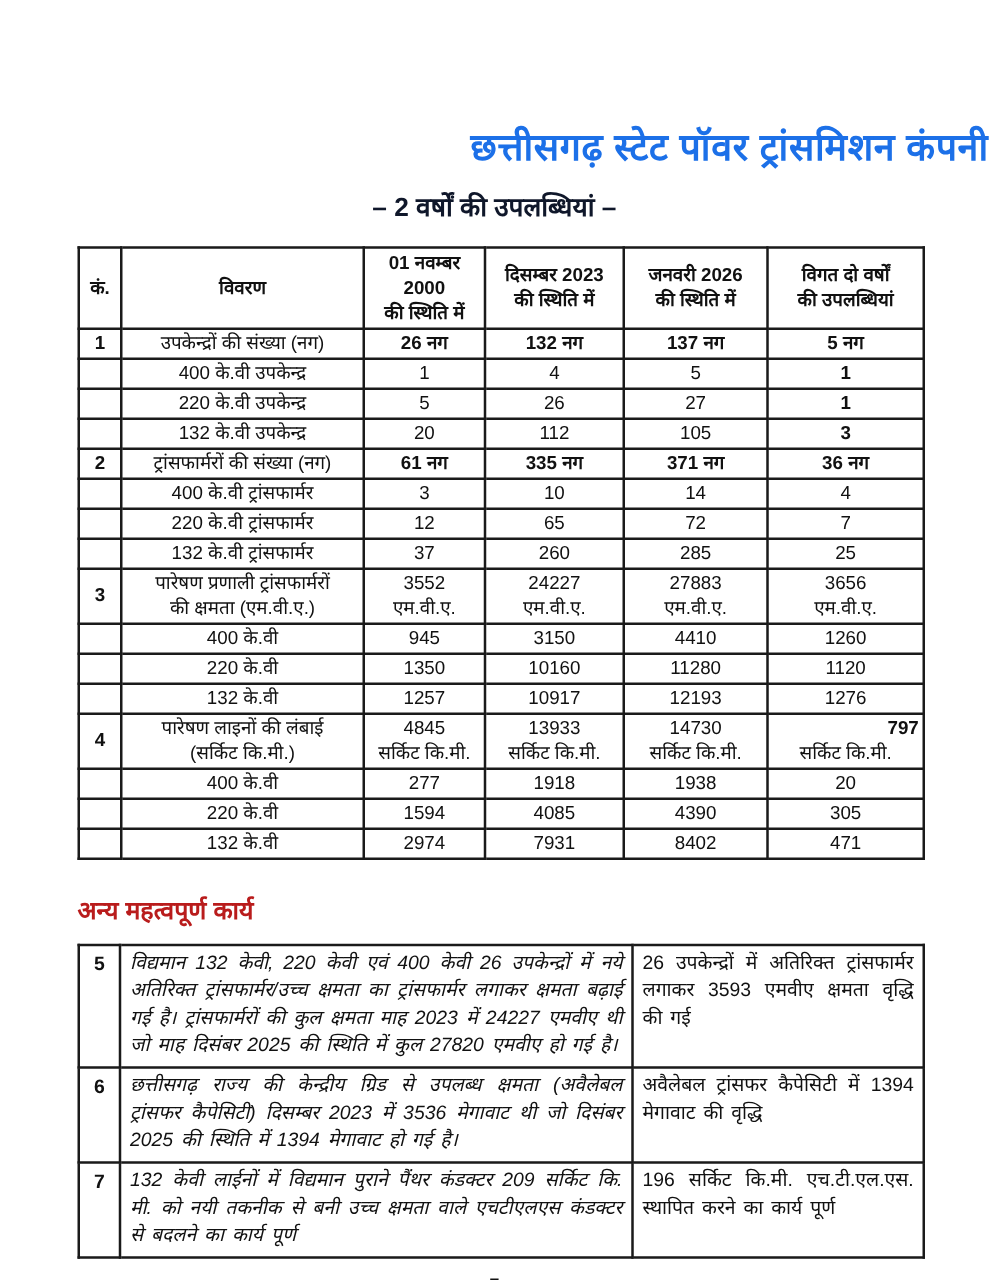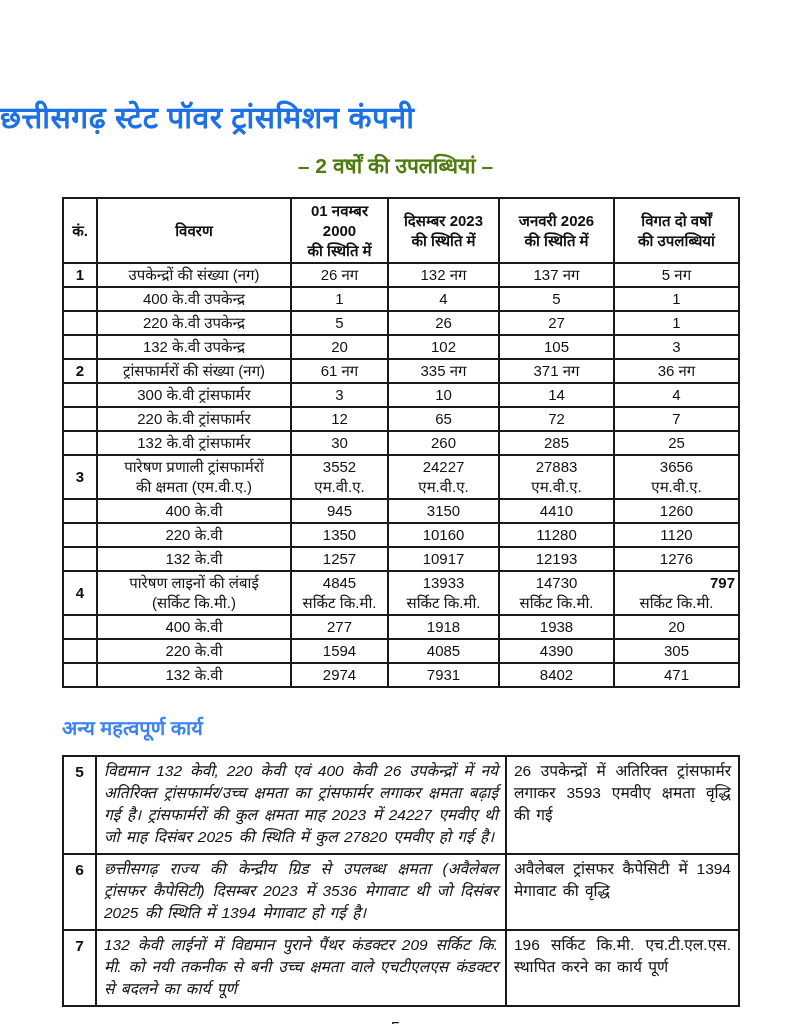--- a/index.html
+++ b/index.html
@@ -7,58 +7,58 @@
   body {
     width: 791px; height: 1024px;
     font-family: "Liberation Sans", "DejaVu Sans", sans-serif;
     color: #111;
     position: relative;
     overflow: hidden;
   }
   .page { width: 791px; height: 1024px; padding-top: 96px; }
 
   .title {
-    text-align: left;
+    text-align: right;
     font-size: 30px;
     font-weight: bold;
     color: #1c70e8;
     letter-spacing: 0.5px;
     margin-bottom: 14px;
   }
   .subtitle {
     text-align: center;
     font-size: 21px;
     font-weight: bold;
-    color: #4d7c0f;
+    color: #0f172a;
     margin-bottom: 18px;
   }
 
   table { border-collapse: collapse; table-layout: fixed; }
   .t1 { margin-left: 62px; width: 676px; }
   .t1 th, .t1 td {
     border: 2px solid #1a1a1a;
     font-size: 15px;
     text-align: center;
     vertical-align: middle;
     padding: 1px 3px;
     line-height: 1.32;
   }
   .t1 thead th { font-weight: bold; white-space: pre-line; padding: 2px 3px; }
   .t1 td.label-cell { white-space: pre-line; }
   .t1 tr.group td.label-cell { font-weight: normal; }
   .t1 td.sn { font-weight: bold; }
-  .t1 td.b { font-weight: normal; }
+  .t1 td.b { font-weight: bold; }
   .t1 .unit { font-weight: normal; }
   .t1 td { height: 24px; }
 
   .section-heading {
     margin: 26px 0 14px 62px;
     font-size: 20px;
     font-weight: bold;
-    color: #3b82f6;
+    color: #b91c1c;
   }
 
   .t2 { margin-left: 62px; width: 676px; }
   .t2 td {
     border: 2px solid #1a1a1a;
     font-size: 15.5px;
     line-height: 1.42;
     padding: 3px 7px 5px 7px;
     vertical-align: top;
   }
@@ -126,52 +126,52 @@
           <td class="label-cell">220 के.वी उपकेन्द्र</td>
           <td>5</td>
           <td>26</td>
           <td>27</td>
           <td class="b">1</td>
         </tr>
         <tr class="sub">
           <td class="sn"></td>
           <td class="label-cell">132 के.वी उपकेन्द्र</td>
           <td>20</td>
-          <td>102</td>
+          <td>112</td>
           <td>105</td>
           <td class="b">3</td>
         </tr>
         <tr class="group">
           <td class="sn">2</td>
           <td class="label-cell">ट्रांसफार्मरों की संख्या (नग)</td>
           <td class="b">61 नग</td>
           <td class="b">335 नग</td>
           <td class="b">371 नग</td>
           <td class="b">36 नग</td>
         </tr>
         <tr class="sub">
           <td class="sn"></td>
-          <td class="label-cell">300 के.वी ट्रांसफार्मर</td>
+          <td class="label-cell">400 के.वी ट्रांसफार्मर</td>
           <td>3</td>
           <td>10</td>
           <td>14</td>
           <td>4</td>
         </tr>
         <tr class="sub">
           <td class="sn"></td>
           <td class="label-cell">220 के.वी ट्रांसफार्मर</td>
           <td>12</td>
           <td>65</td>
           <td>72</td>
           <td>7</td>
         </tr>
         <tr class="sub">
           <td class="sn"></td>
           <td class="label-cell">132 के.वी ट्रांसफार्मर</td>
-          <td>30</td>
+          <td>37</td>
           <td>260</td>
           <td>285</td>
           <td>25</td>
         </tr>
         <tr class="group">
           <td class="sn">3</td>
           <td class="label-cell">पारेषण प्रणाली ट्रांसफार्मरों
 की क्षमता (एम.वी.ए.)</td>
           <td>
             <div>3552</div>

